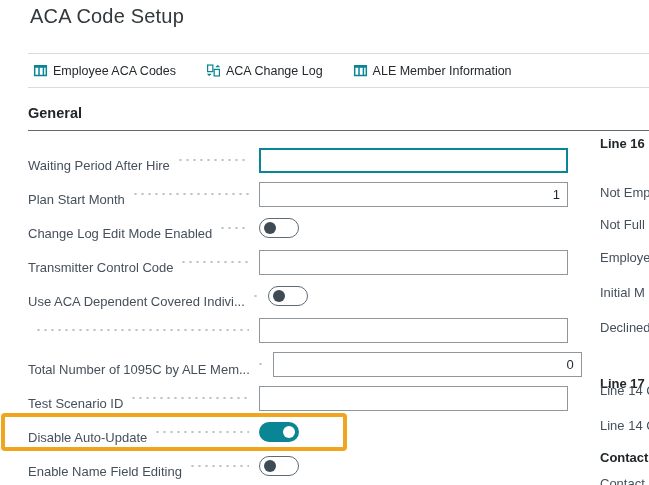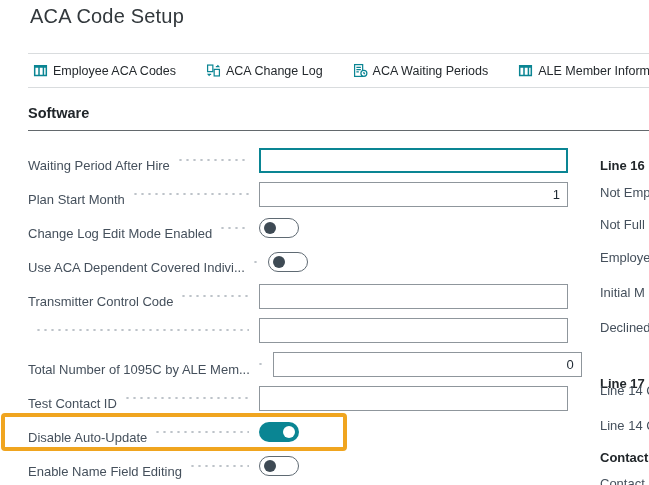--- a/index.html
+++ b/index.html
@@ -72,43 +72,32 @@
     <span class="ticon">
         <svg viewBox="0 0 16 16" fill="none" stroke="currentColor" stroke-width="1.3">
           <rect x="1.7" y="2.2" width="5.6" height="7"></rect>
           <rect x="8.7" y="6.8" width="5.6" height="7"></rect>
           <path d="M10.5 3.8h3l-1.3-1.4M5.5 12.2h-3l1.3 1.4"></path>
         </svg>
       </span>
     <span class="tlabel">ACA Change Log</span>
   </div>
 
-  <div class="toolbar-item">
-    <span class="ticon">
-        <svg viewBox="0 0 16 16" fill="none" stroke="currentColor" stroke-width="1.3">
-          <rect x="1.7" y="1.7" width="8.6" height="12.6"></rect>
-          <path d="M3.6 4.6h4.8M3.6 7h4.8M3.6 9.4h2.6"></path>
-          <circle cx="11.6" cy="11" r="3.2" fill="#fff"></circle>
-          <path d="M11.6 9.6V11l1.1.8"></path>
-        </svg>
-      </span>
-    <span class="tlabel">ACA Waiting Periods</span>
-  </div>
 
   <div class="toolbar-item">
     <span class="ticon">
         <svg viewBox="0 0 16 16">
           <path fill="currentColor" d="M1 2h14v12H1V2zm1.6 3v7.4h3V5h-3zm4.6 0v7.4h3.1V5H7.2zm4.7 0v7.4h1.5V5h-1.5z"></path>
         </svg>
       </span>
     <span class="tlabel">ALE Member Information</span>
   </div>
 </div>
 
-<div class="section-heading">Software</div>
+<div class="section-heading">General</div>
 <div class="section-rule"></div>
 
 <div class="form">
   <div class="frow">
     <span class="flabel">Waiting Period After Hire</span>
     <span class="dots"></span>
     <span class="ctrl">
         <input type="text" class="tinput focused" style="">
       </span>
   </div>
@@ -125,54 +114,54 @@
     <span class="flabel">Change Log Edit Mode Enabled</span>
     <span class="dots"></span>
     <span class="ctrl">
         <span class="toggle off">
           <span class="knob"></span>
         </span>
       </span>
   </div>
 
   <div class="frow">
+    <span class="flabel">Transmitter Control Code</span>
+    <span class="dots"></span>
+    <span class="ctrl">
+        <input type="text" class="tinput" style="">
+      </span>
+  </div>
+
+  <div class="frow">
     <span class="flabel">Use ACA Dependent Covered Indivi...</span>
     <span class="dots"></span>
     <span class="ctrl">
         <span class="toggle off">
           <span class="knob"></span>
         </span>
       </span>
   </div>
 
   <div class="frow">
-    <span class="flabel">Transmitter Control Code</span>
     <span class="dots"></span>
     <span class="ctrl">
         <input type="text" class="tinput" style="">
       </span>
   </div>
 
   <div class="frow">
-    <span class="dots"></span>
-    <span class="ctrl">
-        <input type="text" class="tinput" style="">
-      </span>
-  </div>
-
-  <div class="frow">
     <span class="flabel">Total Number of 1095C by ALE Mem...</span>
     <span class="dots"></span>
     <span class="ctrl">
         <input type="text" class="tinput num" value="0" style="">
       </span>
   </div>
 
   <div class="frow">
-    <span class="flabel">Test Contact ID</span>
+    <span class="flabel">Test Scenario ID</span>
     <span class="dots"></span>
     <span class="ctrl">
         <input type="text" class="tinput" style="">
       </span>
   </div>
 
   <div class="frow">
     <span class="flabel">Disable Auto-Update</span>
     <span class="dots"></span>
     <span class="ctrl">
@@ -188,21 +177,21 @@
     <span class="dots"></span>
     <span class="ctrl">
         <span class="toggle off">
           <span class="knob"></span>
         </span>
       </span>
   </div>
 </div>
 
 <div class="rightcol">
-    <span class="rc-item bold" style="top: 158px;">Line 16</span>
+    <span class="rc-item bold" style="top: 136px;">Line 16</span>
     <span class="rc-item" style="top: 185px;">Not Emp</span>
     <span class="rc-item" style="top: 217px;">Not Full</span>
     <span class="rc-item" style="top: 250px;">Employe</span>
     <span class="rc-item" style="top: 285px;">Initial M</span>
     <span class="rc-item" style="top: 320px;">Declined</span>
     <span class="rc-item bold" style="top: 355px; margin-top: 21px;">Line 17</span>
     <span class="rc-item" style="top: 383px;">Line 14 C</span>
     <span class="rc-item" style="top: 418px;">Line 14 C</span>
     <span class="rc-item bold" style="top: 450px;">Contact</span>
     <span class="rc-item" style="top: 476px;">Contact</span>

